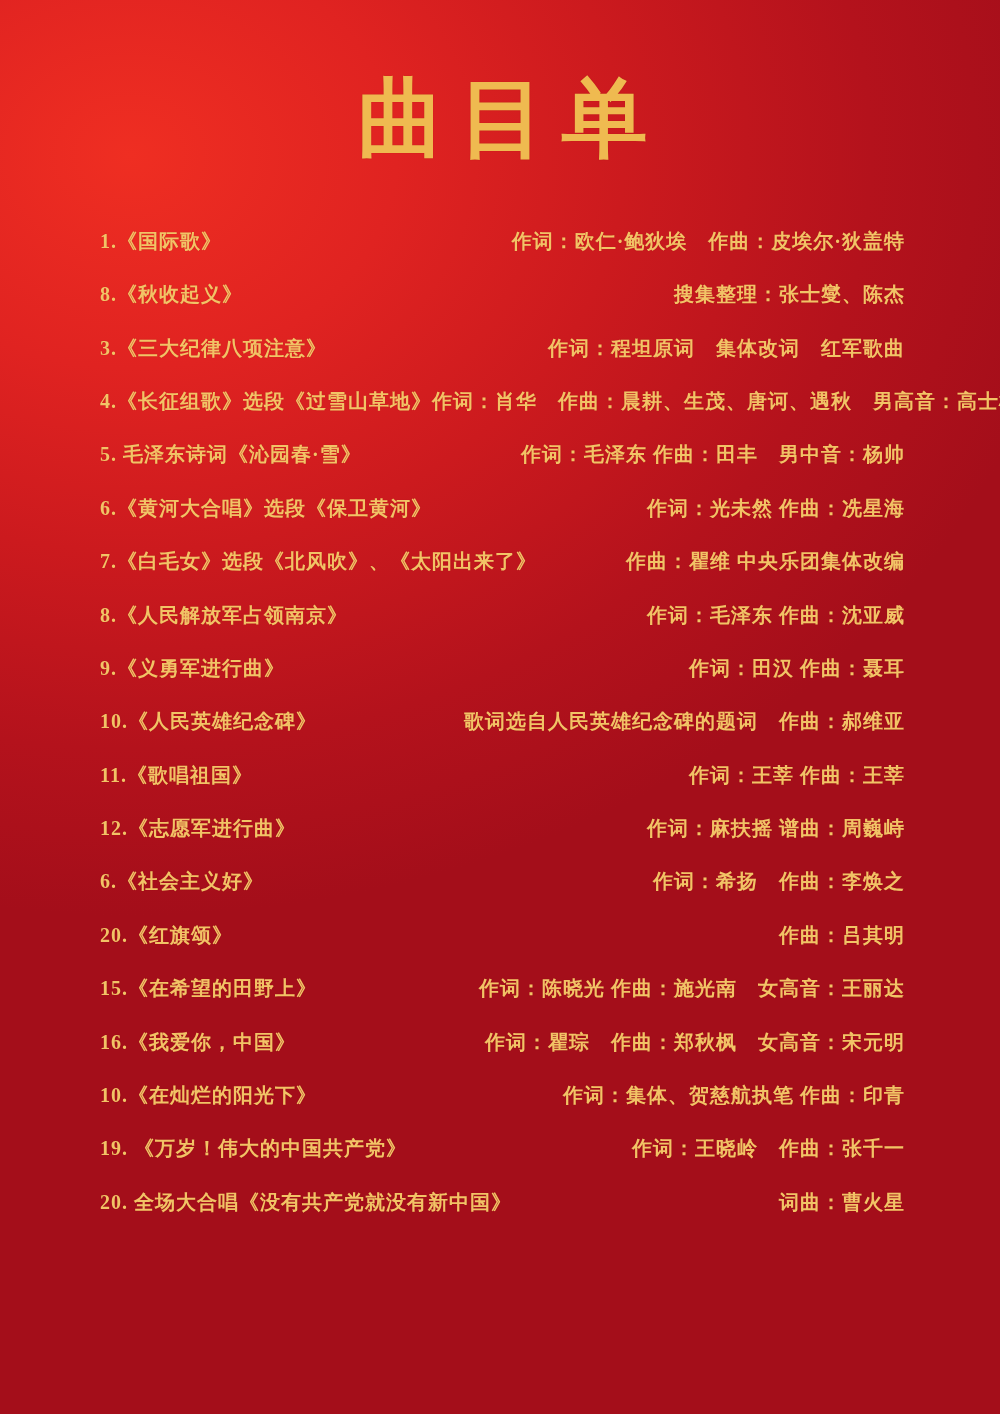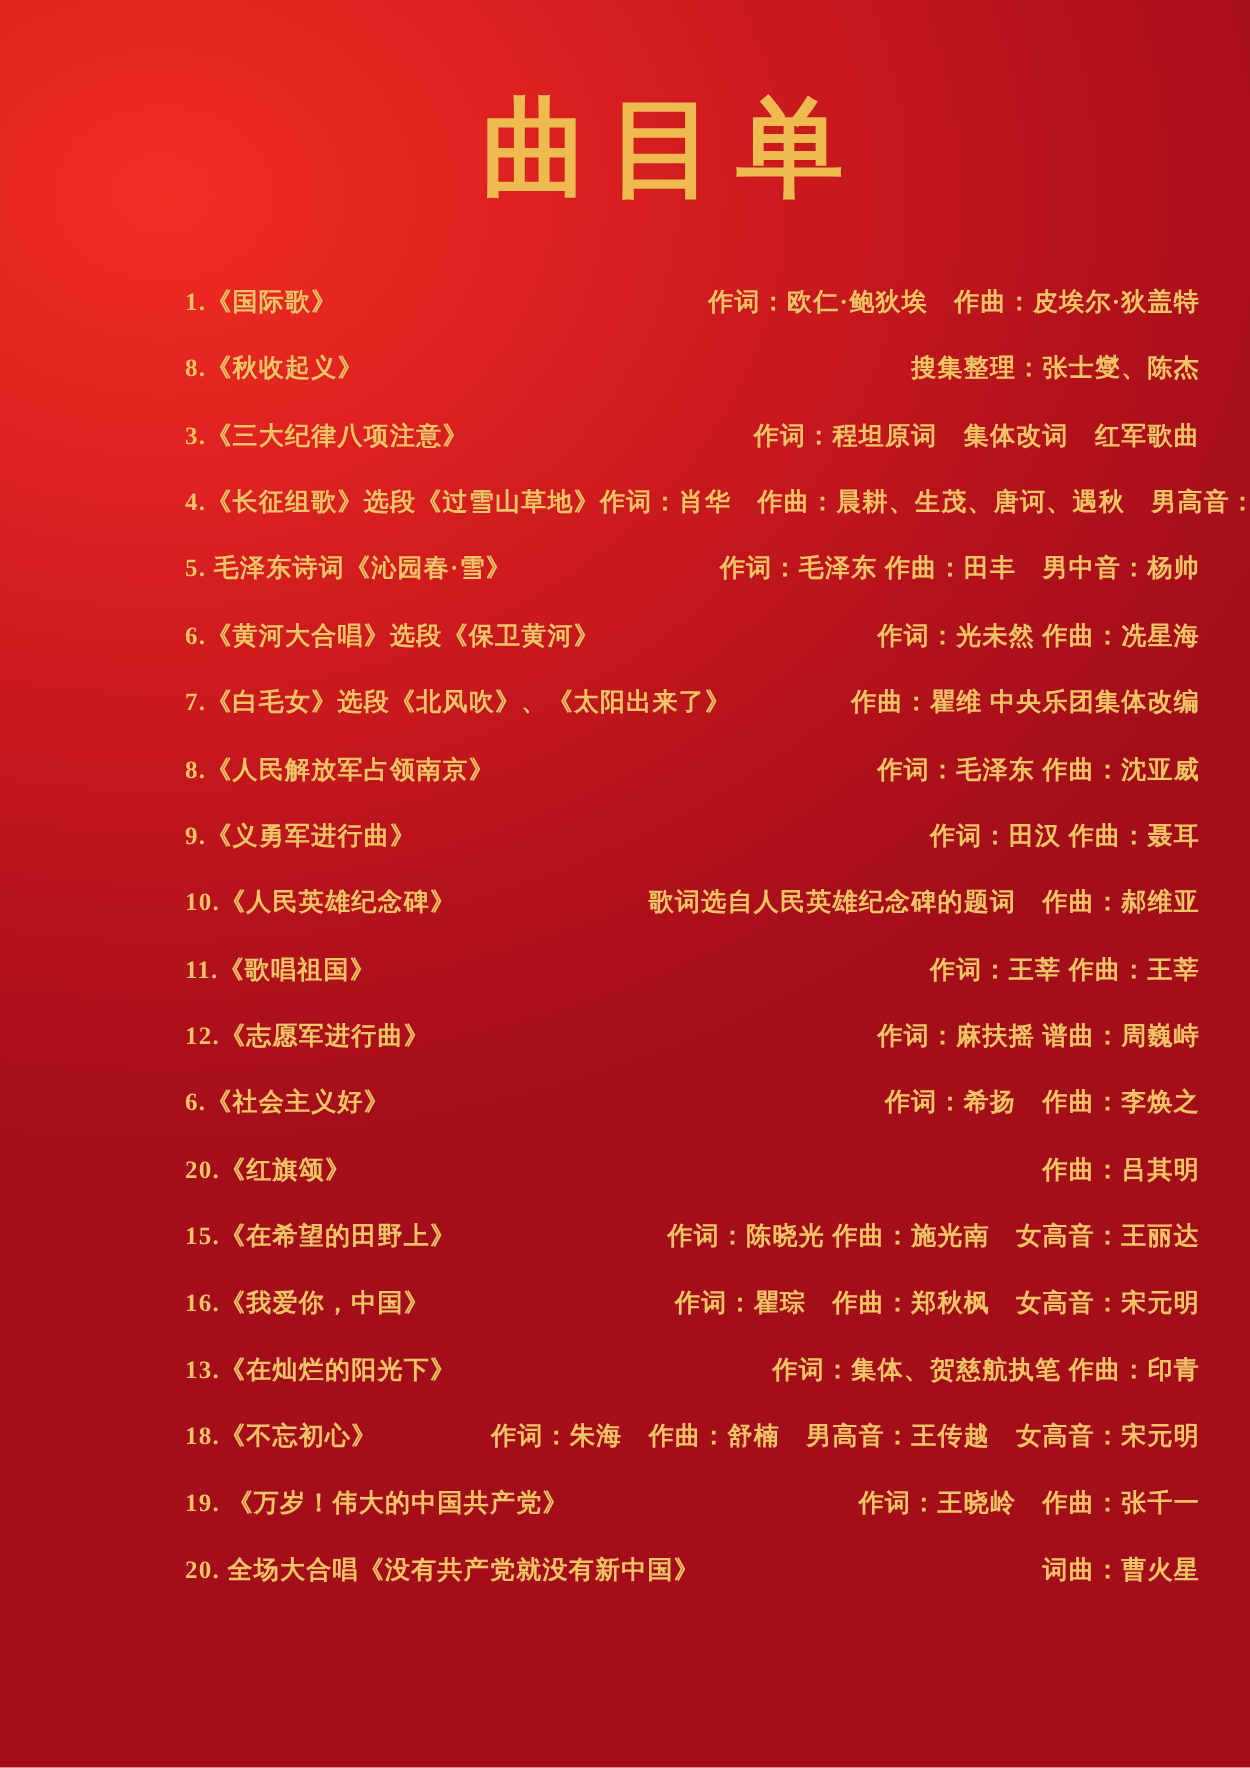--- a/index.html
+++ b/index.html
@@ -12,21 +12,21 @@
     overflow: hidden;
     font-family: "Liberation Serif", "DejaVu Serif", serif;
     background:
       radial-gradient(ellipse 950px 760px at 13% 11%,
         #ef2e22 0%, #e02321 28%, #cc1a1e 52%, #b4121c 78%, #a40e1a 100%);
   }
   .poster {
     width: 1000px;
     height: 1414px;
     box-sizing: border-box;
-    padding: 72px 40px 0 100px;
+    padding: 72px 95px 0 100px;
   }
   .poster-title {
     text-align: center;
     font-size: 86px;
     line-height: 1.1;
     font-weight: bold;
     color: #efba50;
     letter-spacing: 16px;
     text-indent: 16px; 
     margin: 0 0 8px 0;
@@ -41,21 +41,20 @@
     align-items: center;
     height: 53.4px;
     font-weight: bold;
     font-size: 20px;
     color: #f2c366;
     letter-spacing: 1px;
   }
   .song {
     white-space: nowrap;
     text-shadow: 0 0 1px rgba(120, 20, 10, 0.3);
-    margin-left: 48px;
   }
   .credits {
     white-space: nowrap;
     text-align: center;
     text-shadow: 0 0 1px rgba(120, 20, 10, 0.3);
   }
 </style>
 </head>
 <body>
 
@@ -137,28 +136,24 @@
     <span class="song">15.《在希望的田野上》</span>
     <span class="credits">作词：陈晓光 作曲：施光南　女高音：王丽达</span>
   </div>
 
   <div class="row">
     <span class="song">16.《我爱你，中国》</span>
     <span class="credits">作词：瞿琮　作曲：郑秋枫　女高音：宋元明</span>
   </div>
 
   <div class="row">
-    <span class="song">13.《在灿烂的阳光下》</span>
+    <span class="song">10.《在灿烂的阳光下》</span>
     <span class="credits">作词：集体、贺慈航执笔 作曲：印青</span>
   </div>
 
-  <div class="row">
-    <span class="song">18.《不忘初心》</span>
-    <span class="credits">作词：朱海　作曲：舒楠　男高音：王传越　女高音：宋元明</span>
-  </div>
 
   <div class="row">
     <span class="song">19. 《万岁！伟大的中国共产党》</span>
     <span class="credits">作词：王晓岭　作曲：张千一</span>
   </div>
 
   <div class="row">
     <span class="song">20. 全场大合唱《没有共产党就没有新中国》</span>
     <span class="credits">词曲：曹火星</span>
   </div>

